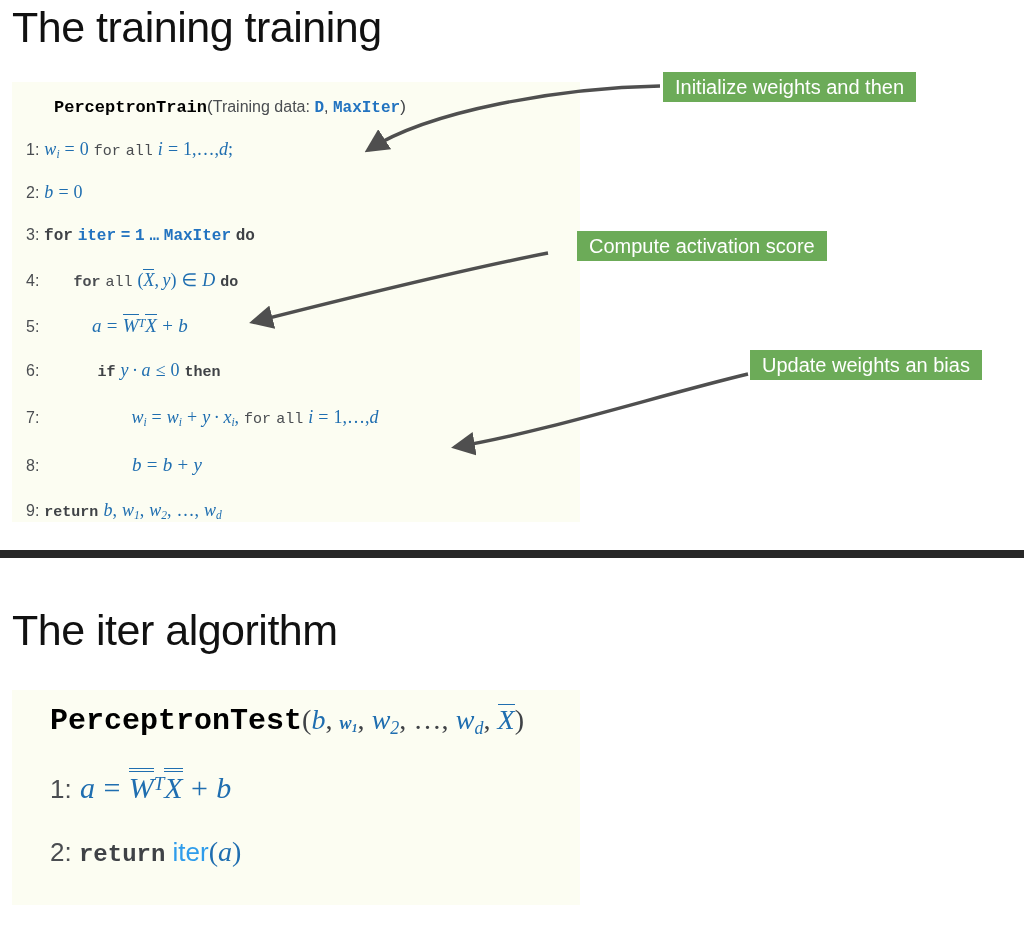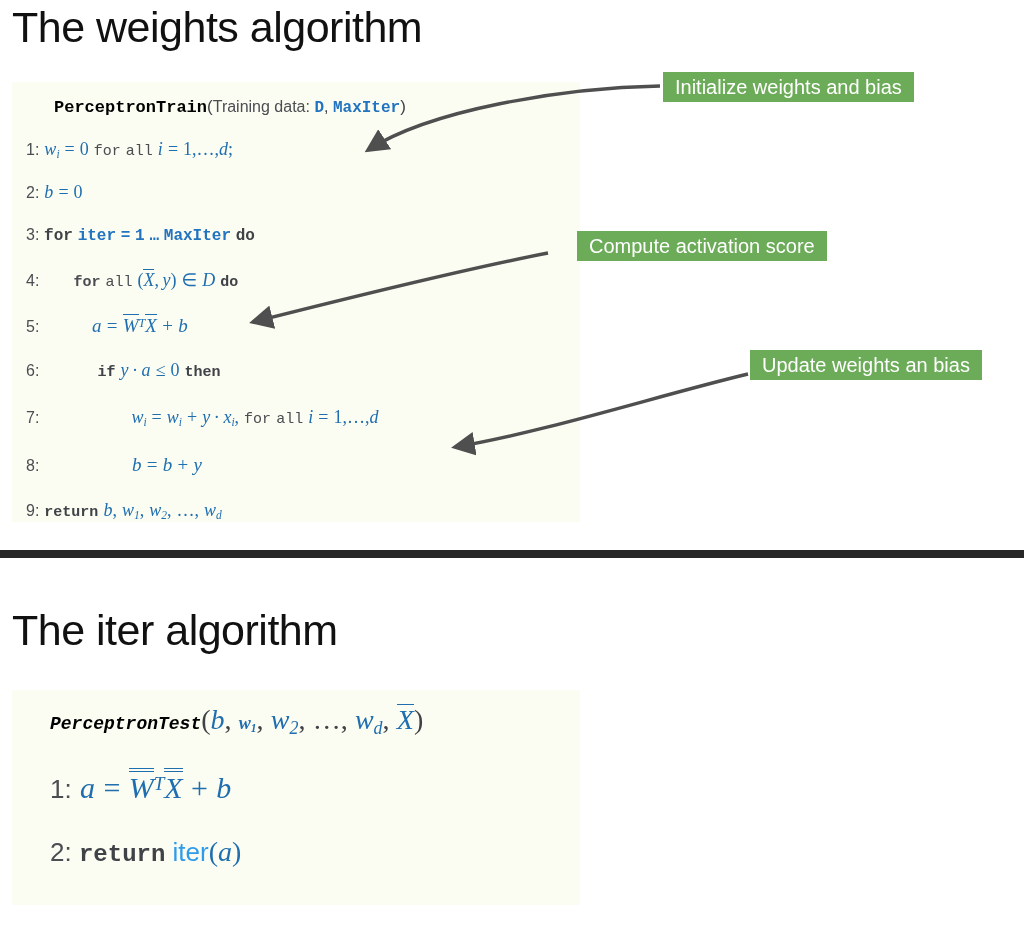--- a/index.html
+++ b/index.html
@@ -172,21 +172,21 @@
   }
 
   
   #panel-test .code-line { color: #3f4246; }
 </style>
 </head>
 <body>
 
 <div class="slide" id="slide-training">
 
-  <div class="slide-title" id="title-training">The weights algorithm</div>
+  <div class="slide-title" id="title-training">The training training</div>
 
   <div class="code-panel" id="panel-training">
 
     <div class="code-line" style="left:42px; top:15px; font-size:17px;">
       <span class="kwb" style="font-size:17px;">PerceptronTrain</span><span class="paren" style="font-size:17px;">(</span><span class="lbl" style="font-size:16px;">Training data:</span><span style="font-size:16px;">&nbsp;</span><span class="kwbd" style="font-size:16px;">D</span><span class="paren" style="font-size:16px;">,</span><span style="font-size:16px;">&nbsp;</span><span class="kwbd" style="font-size:16px;">MaxIter</span><span class="paren" style="font-size:17px;">)</span>
     </div>
 
     <div class="code-line" style="left:14px; top:57px; font-size:18px;">
       <span class="num" style="font-size:16px;">1:</span>
       <span class="m">w<sub>i</sub></span>
@@ -288,35 +288,35 @@
     <defs>
       <marker id="ah" viewBox="0 0 12 12" refX="10" refY="6" markerWidth="7" markerHeight="7" orient="auto-start-reverse">
         <path d="M 12 6 L 0 0 L 0 12 z" fill="#4f4f4f"></path>
       </marker>
     </defs>
     <path d="M 660 86 C 560 88, 430 110, 368 150" fill="none" stroke="#4f4f4f" stroke-width="3.4" marker-end="url(#ah)"></path>
     <path d="M 548 253 C 470 268, 340 300, 253 322" fill="none" stroke="#4f4f4f" stroke-width="3.4" marker-end="url(#ah)"></path>
     <path d="M 748 374 C 660 395, 545 432, 455 447" fill="none" stroke="#4f4f4f" stroke-width="3.4" marker-end="url(#ah)"></path>
   </svg>
 
-  <div class="callout" id="callout-init">Initialize weights and bias</div>
+  <div class="callout" id="callout-init">Initialize weights and then</div>
   <div class="callout" id="callout-act">Compute activation score</div>
   <div class="callout" id="callout-update">Update weights an bias</div>
 </div>
 
 <div id="divider"></div>
 
 <div class="slide" id="slide-test">
 
   <div class="slide-title" id="title-test">The iter algorithm</div>
 
   <div class="code-panel" id="panel-test">
 
     <div class="code-line" style="left:38px; top:14px; font-size:26px;">
-      <span class="kwb" style="font-size:18px;font-style:italic;">PerceptronTest</span><span class="mk" style="font-size:28px;">(</span><span class="m" style="font-size:28px;">b</span><span class="mk" style="font-size:28px;">,</span>
+      <span class="kwb" style="font-size:30px;">PerceptronTest</span><span class="mk" style="font-size:28px;">(</span><span class="m" style="font-size:28px;">b</span><span class="mk" style="font-size:28px;">,</span>
       <span class="m" style="font-size:18px;font-weight:bold;">w<sub>1</sub></span><span class="mk" style="font-size:28px;">,</span>
       <span class="m" style="font-size:28px;">w<sub>2</sub></span><span class="mk" style="font-size:28px;">,</span>
       <span class="mk" style="font-size:28px;">…</span><span class="mk" style="font-size:28px;">,</span>
       <span class="m" style="font-size:28px;">w<sub>d</sub></span><span class="mk" style="font-size:28px;">,</span>
       <span class="m" style="font-size:28px;"><span class="ovl">X</span></span><span class="mk" style="font-size:28px;">)</span>
     </div>
 
     <div class="code-line" style="left:38px; top:78px; font-size:30px;">
       <span class="num" style="font-size:26px;">1:</span>
       <span class="m" style="font-size:30px;">a</span>

